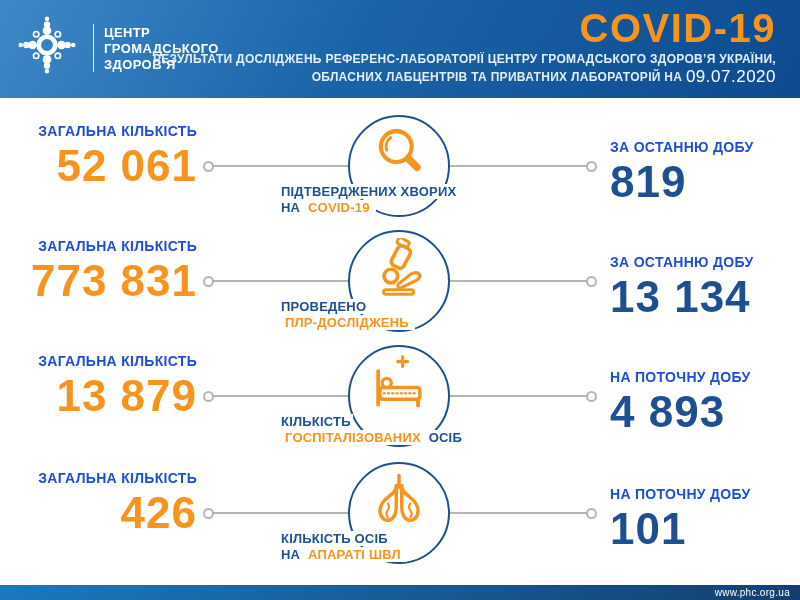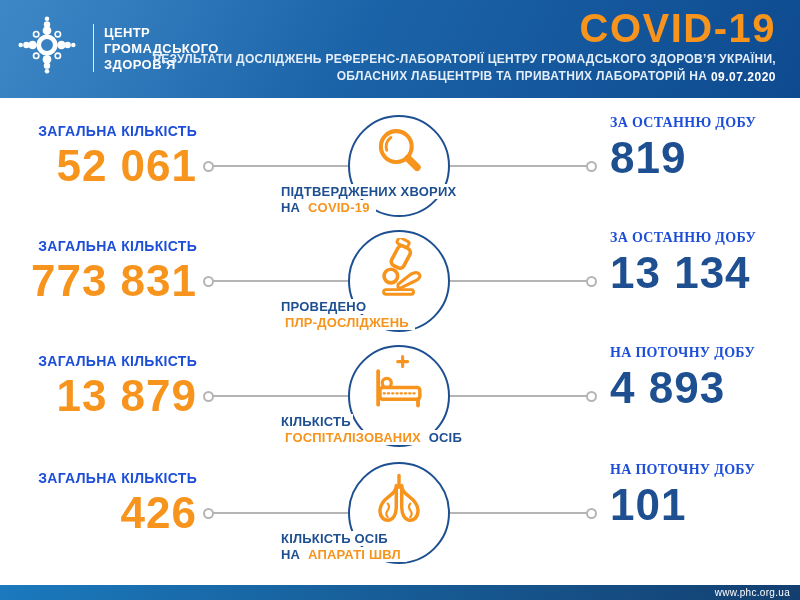--- a/index.html
+++ b/index.html
@@ -8,28 +8,28 @@
   
   .header{position:absolute;left:0;top:0;width:800px;height:98px;
           background:linear-gradient(118deg,#3E88C7 0%,#1B63A8 45%,#0E4A8F 100%);}
   .logo{position:absolute;left:14px;top:12px;display:flex;align-items:center;}
   .logo-sep{position:absolute;left:93px;top:24px;width:1px;height:48px;background:rgba(255,255,255,.85);}
   .logo-text{position:absolute;left:104px;top:25px;color:#fff;font-weight:bold;
              font-size:13px;line-height:16px;letter-spacing:.4px;}
   .header-right{position:absolute;right:24px;top:5px;text-align:right;}
   .covid-title{color:#F7941D;font-weight:bold;font-size:40px;letter-spacing:1.5px;line-height:46px;}
   .subtitle{color:#E3EEF9;font-size:12px;font-weight:bold;letter-spacing:.3px;line-height:17px;}
-  .subtitle .date{color:#fff;font-size:12px;font-weight:bold;vertical-align:-1px;letter-spacing:.5px;}
+  .subtitle .date{color:#fff;font-size:17px;font-weight:normal;vertical-align:-1px;letter-spacing:.5px;}
   
   .row{position:absolute;left:0;width:800px;height:115px;}
   .left-block{position:absolute;left:0;top:0;width:197px;text-align:right;}
   .right-block{position:absolute;left:610px;top:0;width:185px;text-align:left;}
   .small-label{font-size:14px;font-weight:bold;color:#1d4ed8;letter-spacing:.3px;}
   .left-block .small-label{margin-top:8px;}
-  .right-block .small-label{margin-top:0;font-family:Liberation Serif, serif;}
+  .right-block .small-label{margin-top:24px;}
   .big-num{font-size:44px;font-weight:bold;letter-spacing:1px;line-height:46px;margin-top:4px;}
   .num-orange{color:#F7941D;}
   .num-blue{color:#1D4F91;}
   .conn{position:absolute;top:50px;border-top:2px solid #B5B5B5;}
   .conn-left{left:206px;width:142px;}
   .conn-right{left:450px;width:144px;}
   .dot{position:absolute;top:-6px;width:7px;height:7px;border:2px solid #B5B5B5;
        border-radius:50%;background:#fff;}
   .dot-l{left:-3px;}
   .dot-r{right:-3px;}

